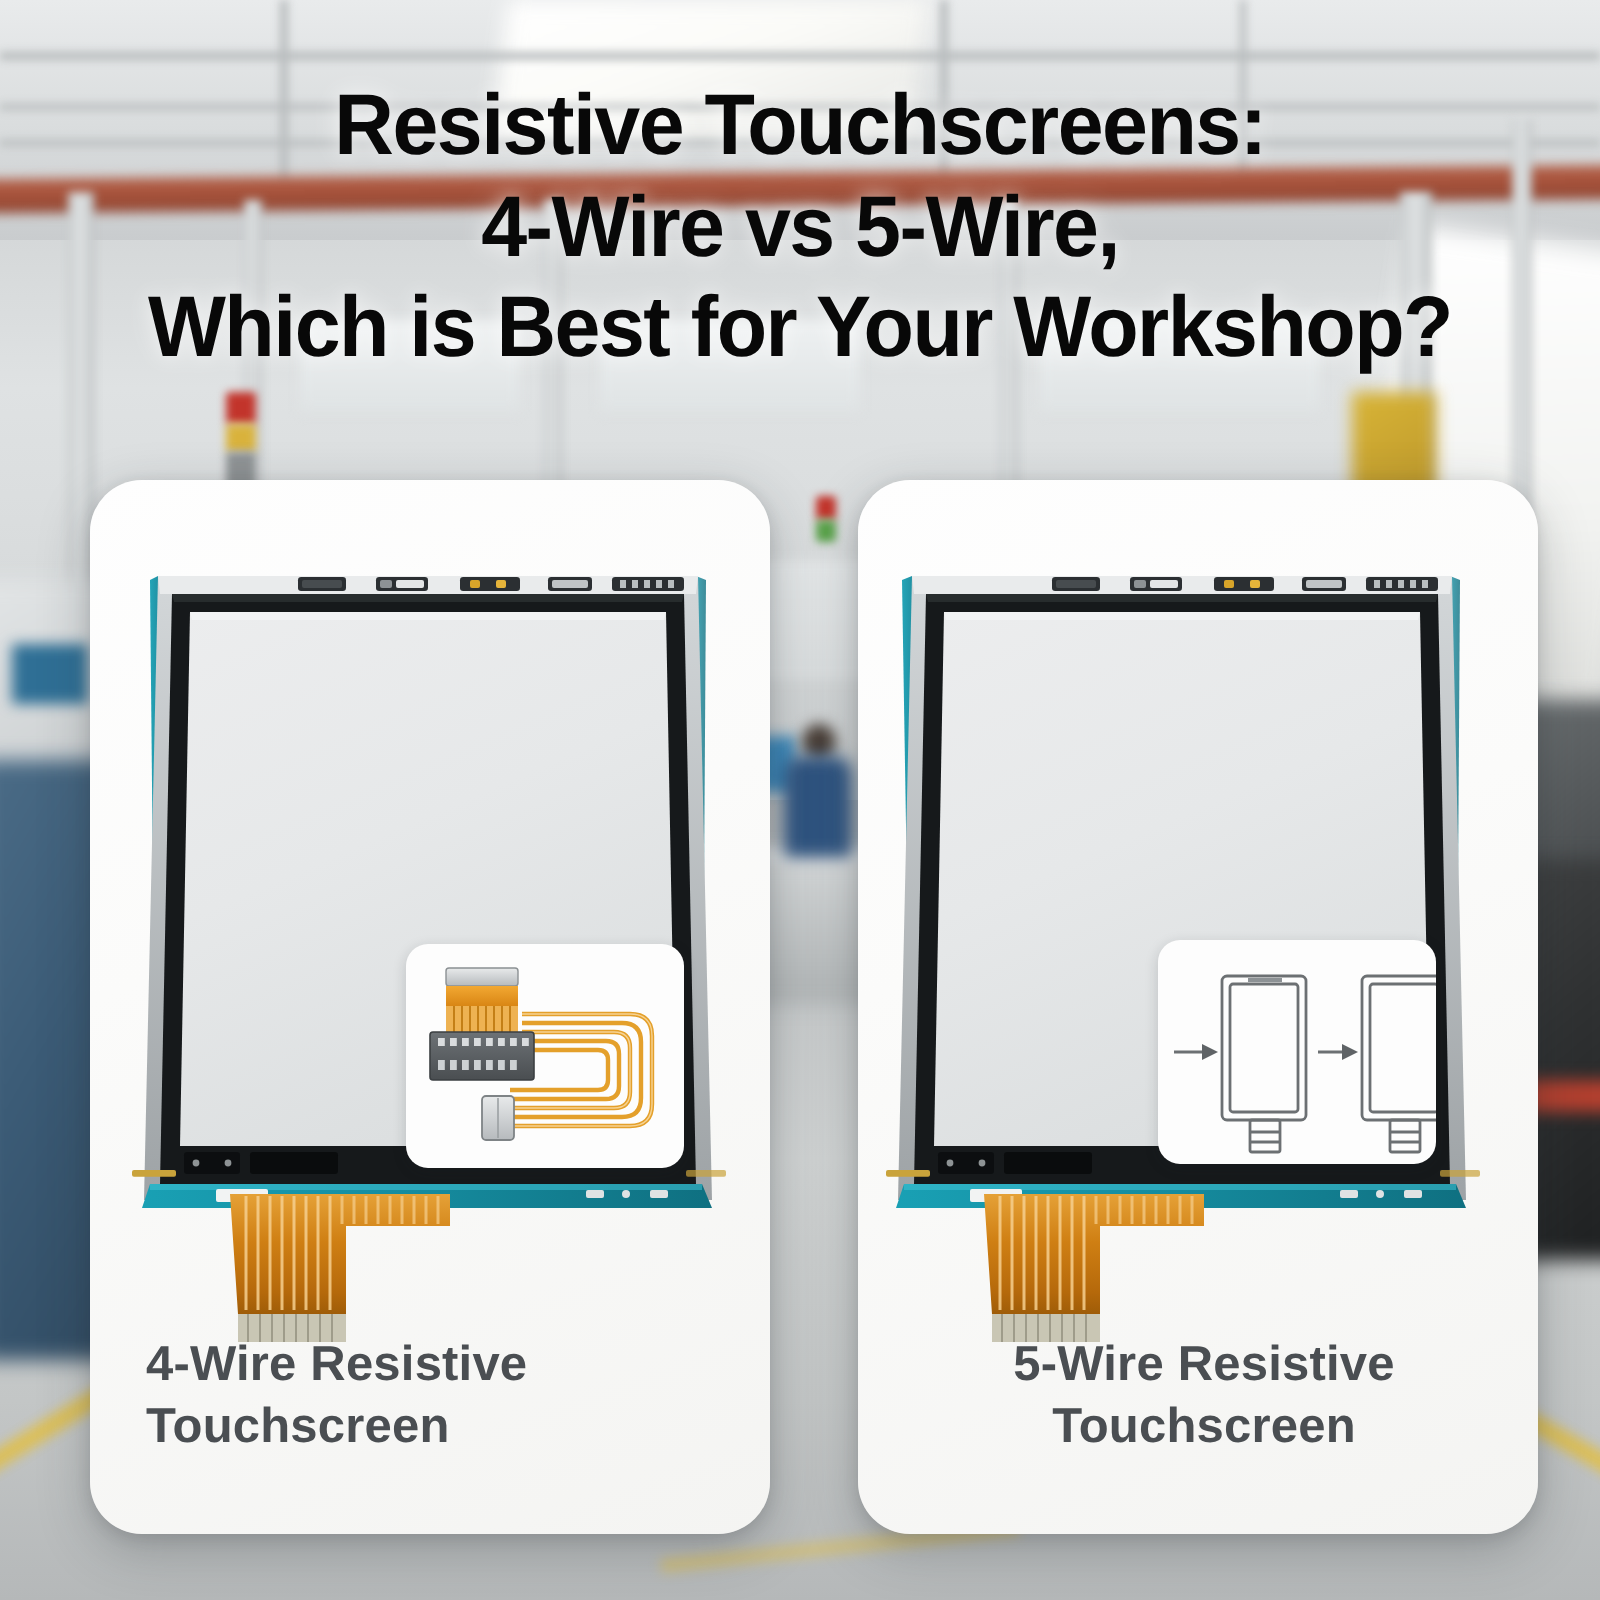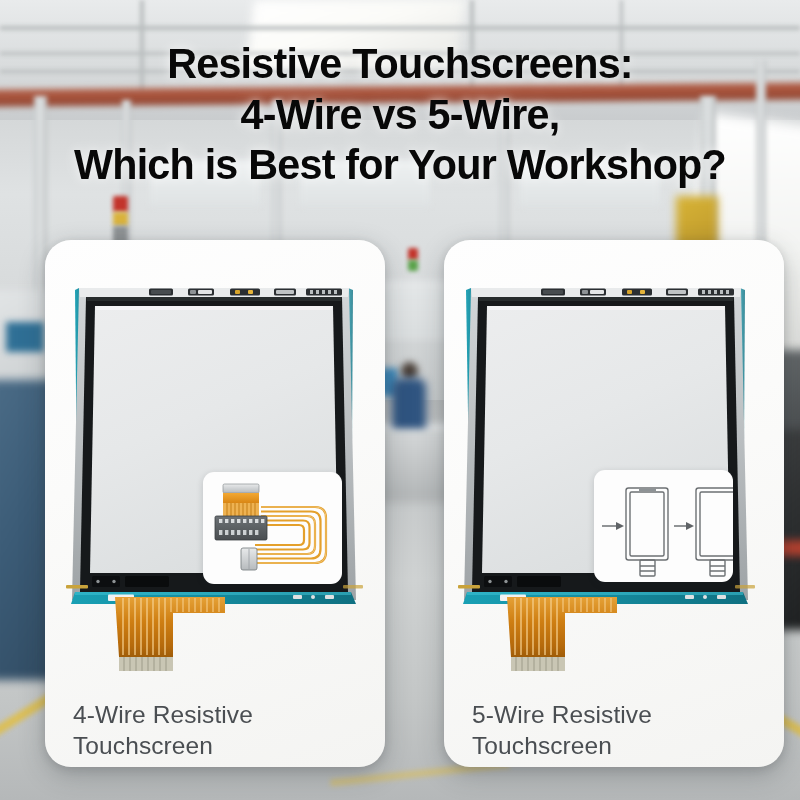--- a/index.html
+++ b/index.html
@@ -156,33 +156,32 @@
     top:240px;
     width:340px;
     height:527px;
     background:linear-gradient(160deg,#fefefe 0%,#fbfbfa 40%,#f4f4f2 100%);
     border-radius:26px;
     box-shadow:0 8px 26px rgba(40,45,50,.26), 0 2px 8px rgba(40,45,50,.14);
     z-index:15;
     overflow:hidden;
   }
   #card-left  { left:45px; }
-  #card-right { left:444px; }
+  #card-right { left:429px;text-align:center; }
 
   .card-label {
     position:absolute;
     left:28px;
     top:428px;
     width:290px;
     font-size:24.5px;
     line-height:1.26;
     color:#4a4e52;
-    font-weight:400;
+    font-weight:700;
     letter-spacing:.1px;
-    margin-top:32px;
   }
   .card-label .ln { display:block; }
 
   
   .panel-wrap {
     position:absolute;
     left:0; top:0; width:340px; height:420px;
   }
   .panel-svg { position:absolute; left:0; top:0; }
 

